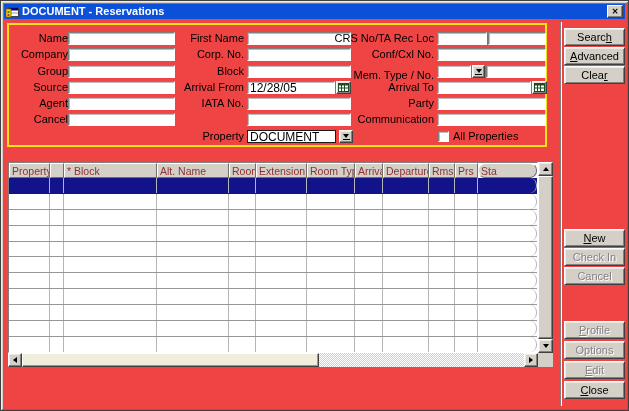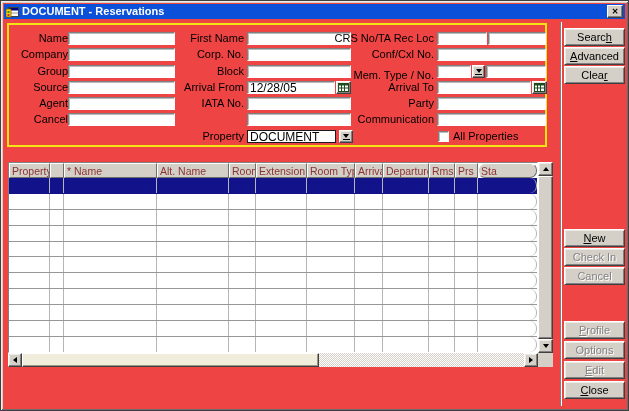--- a/index.html
+++ b/index.html
@@ -179,21 +179,21 @@
   <button class="btn disabled" disabled="" style="top:320px"><span></span><span class="u">P</span><span>rofile</span></button>
   <button class="btn disabled" disabled="" style="top:340px"><span>Options</span><span class="u"></span><span></span></button>
   <button class="btn disabled" disabled="" style="top:360px"><span></span><span class="u">E</span><span>dit</span></button>
   <button class="btn" style="top:380px"><span></span><span class="u">C</span><span>lose</span></button>
 
   <div class="tablewrap">
     <div class="gridwrap">
       <div class="thead">
           <div class="hcell c0">Property</div>
           <div class="hcell c1"></div>
-          <div class="hcell c2">* Name</div>
+          <div class="hcell c2">* Block</div>
           <div class="hcell c3">Alt. Name</div>
           <div class="hcell c4">Room</div>
           <div class="hcell c5">Extension</div>
           <div class="hcell c6">Room Type</div>
           <div class="hcell c7">Arrival</div>
           <div class="hcell c8">Departure</div>
           <div class="hcell c9">Rms</div>
           <div class="hcell c10">Prs</div>
           <div class="hcell c11">Sta</div>
         </div>

